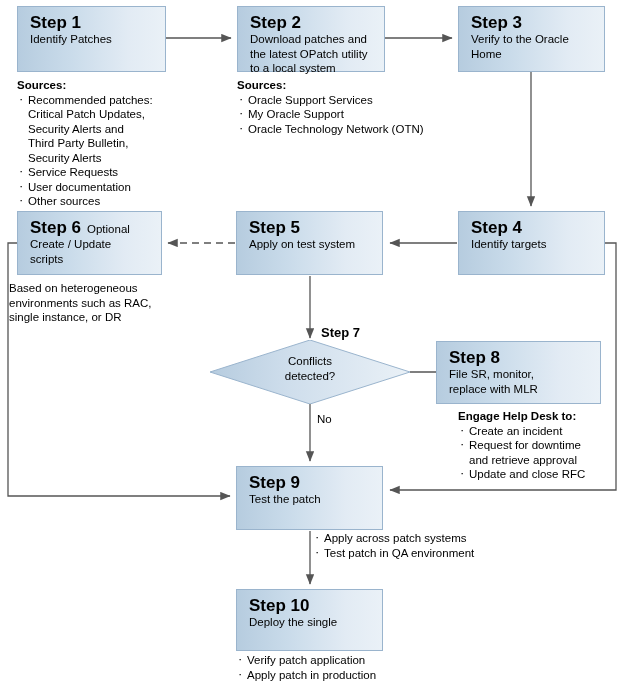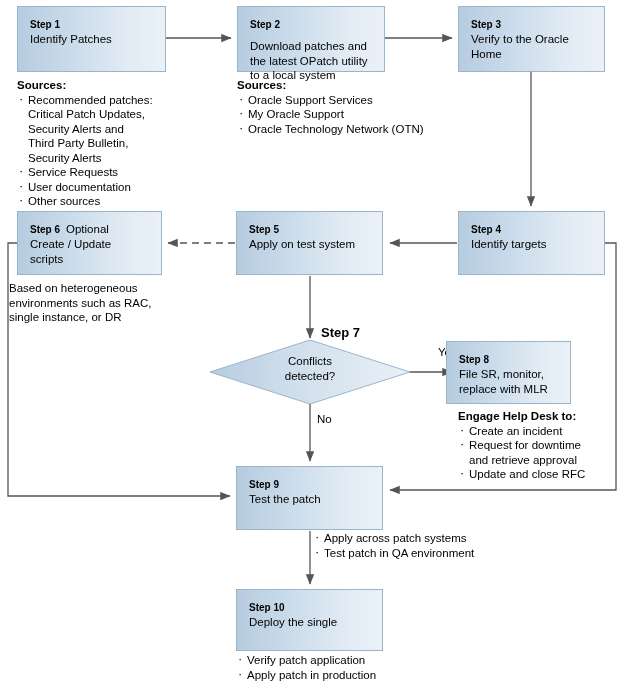--- a/index.html
+++ b/index.html
@@ -25,21 +25,21 @@
     pointer-events: none;
   }
   .node {
     position: absolute;
     box-sizing: border-box;
     border: 1px solid #9ab4cd;
     background: linear-gradient(to right, #b6ccdf 0%, #c9dbea 35%, #e2ebf4 75%, #eaf1f7 100%);
     padding: 7px 0 0 12px;
   }
   .node .title {
-    font-size: 10px;
+    font-size: 17px;
     font-weight: bold;
     line-height: 14px;
     display: inline;
   }
   .node .sub-inline {
     font-size: 11.5px;
     font-weight: normal;
     line-height: 14px;
     display: inline;
   }
@@ -153,21 +153,21 @@
 Third Party Bulletin,
 Security Alerts</li>
       <li>Service Requests</li>
       <li>User documentation</li>
       <li>Other sources</li>
     </ul>
   </div>
 
   <div class="node" style="left:237px; top:6px; width:148px; height:66px;">
     <div class="title">Step 2</div>
-    <div class="body" style="white-space: pre-line; margin-top: 7px;">Download patches and
+    <div class="body" style="white-space: pre-line;">Download patches and
 the latest OPatch utility
 to a local system</div>
   </div>
 
   <div class="bullets" style="left:237px; top:78px; width:230px;">
     <div class="bhead">Sources:</div>
     <ul>
       <li>Oracle Support Services</li>
       <li>My Oracle Support</li>
       <li>Oracle Technology Network (OTN)</li>
@@ -213,21 +213,21 @@
       </defs>
       <polygon points="100,0 200,32 100,64 0,32" fill="url(#dgrad)" stroke="#9ab4cd" stroke-width="1"></polygon>
     </svg>
     <div class="diamond-label" style="white-space: pre-line;">Conflicts
 detected?</div>
   </div>
 
   <div class="edge-label" style="left:419px; top:346px;margin-left:19px;">Yes</div>
   <div class="edge-label" style="left:317px; top:413px;">No</div>
 
-  <div class="node" style="left:446px; top:341px; width:125px; height:63px;">
+  <div class="node" style="left:436px; top:341px; width:165px; height:63px;">
     <div class="title">Step 8</div>
     <div class="body" style="white-space: pre-line;">File SR, monitor,
 replace with MLR</div>
   </div>
 
   <div class="bullets" style="left:458px; top:409px; width:160px;">
     <div class="bhead">Engage Help Desk to:</div>
     <ul>
       <li>Create an incident</li>
       <li>Request for downtime

